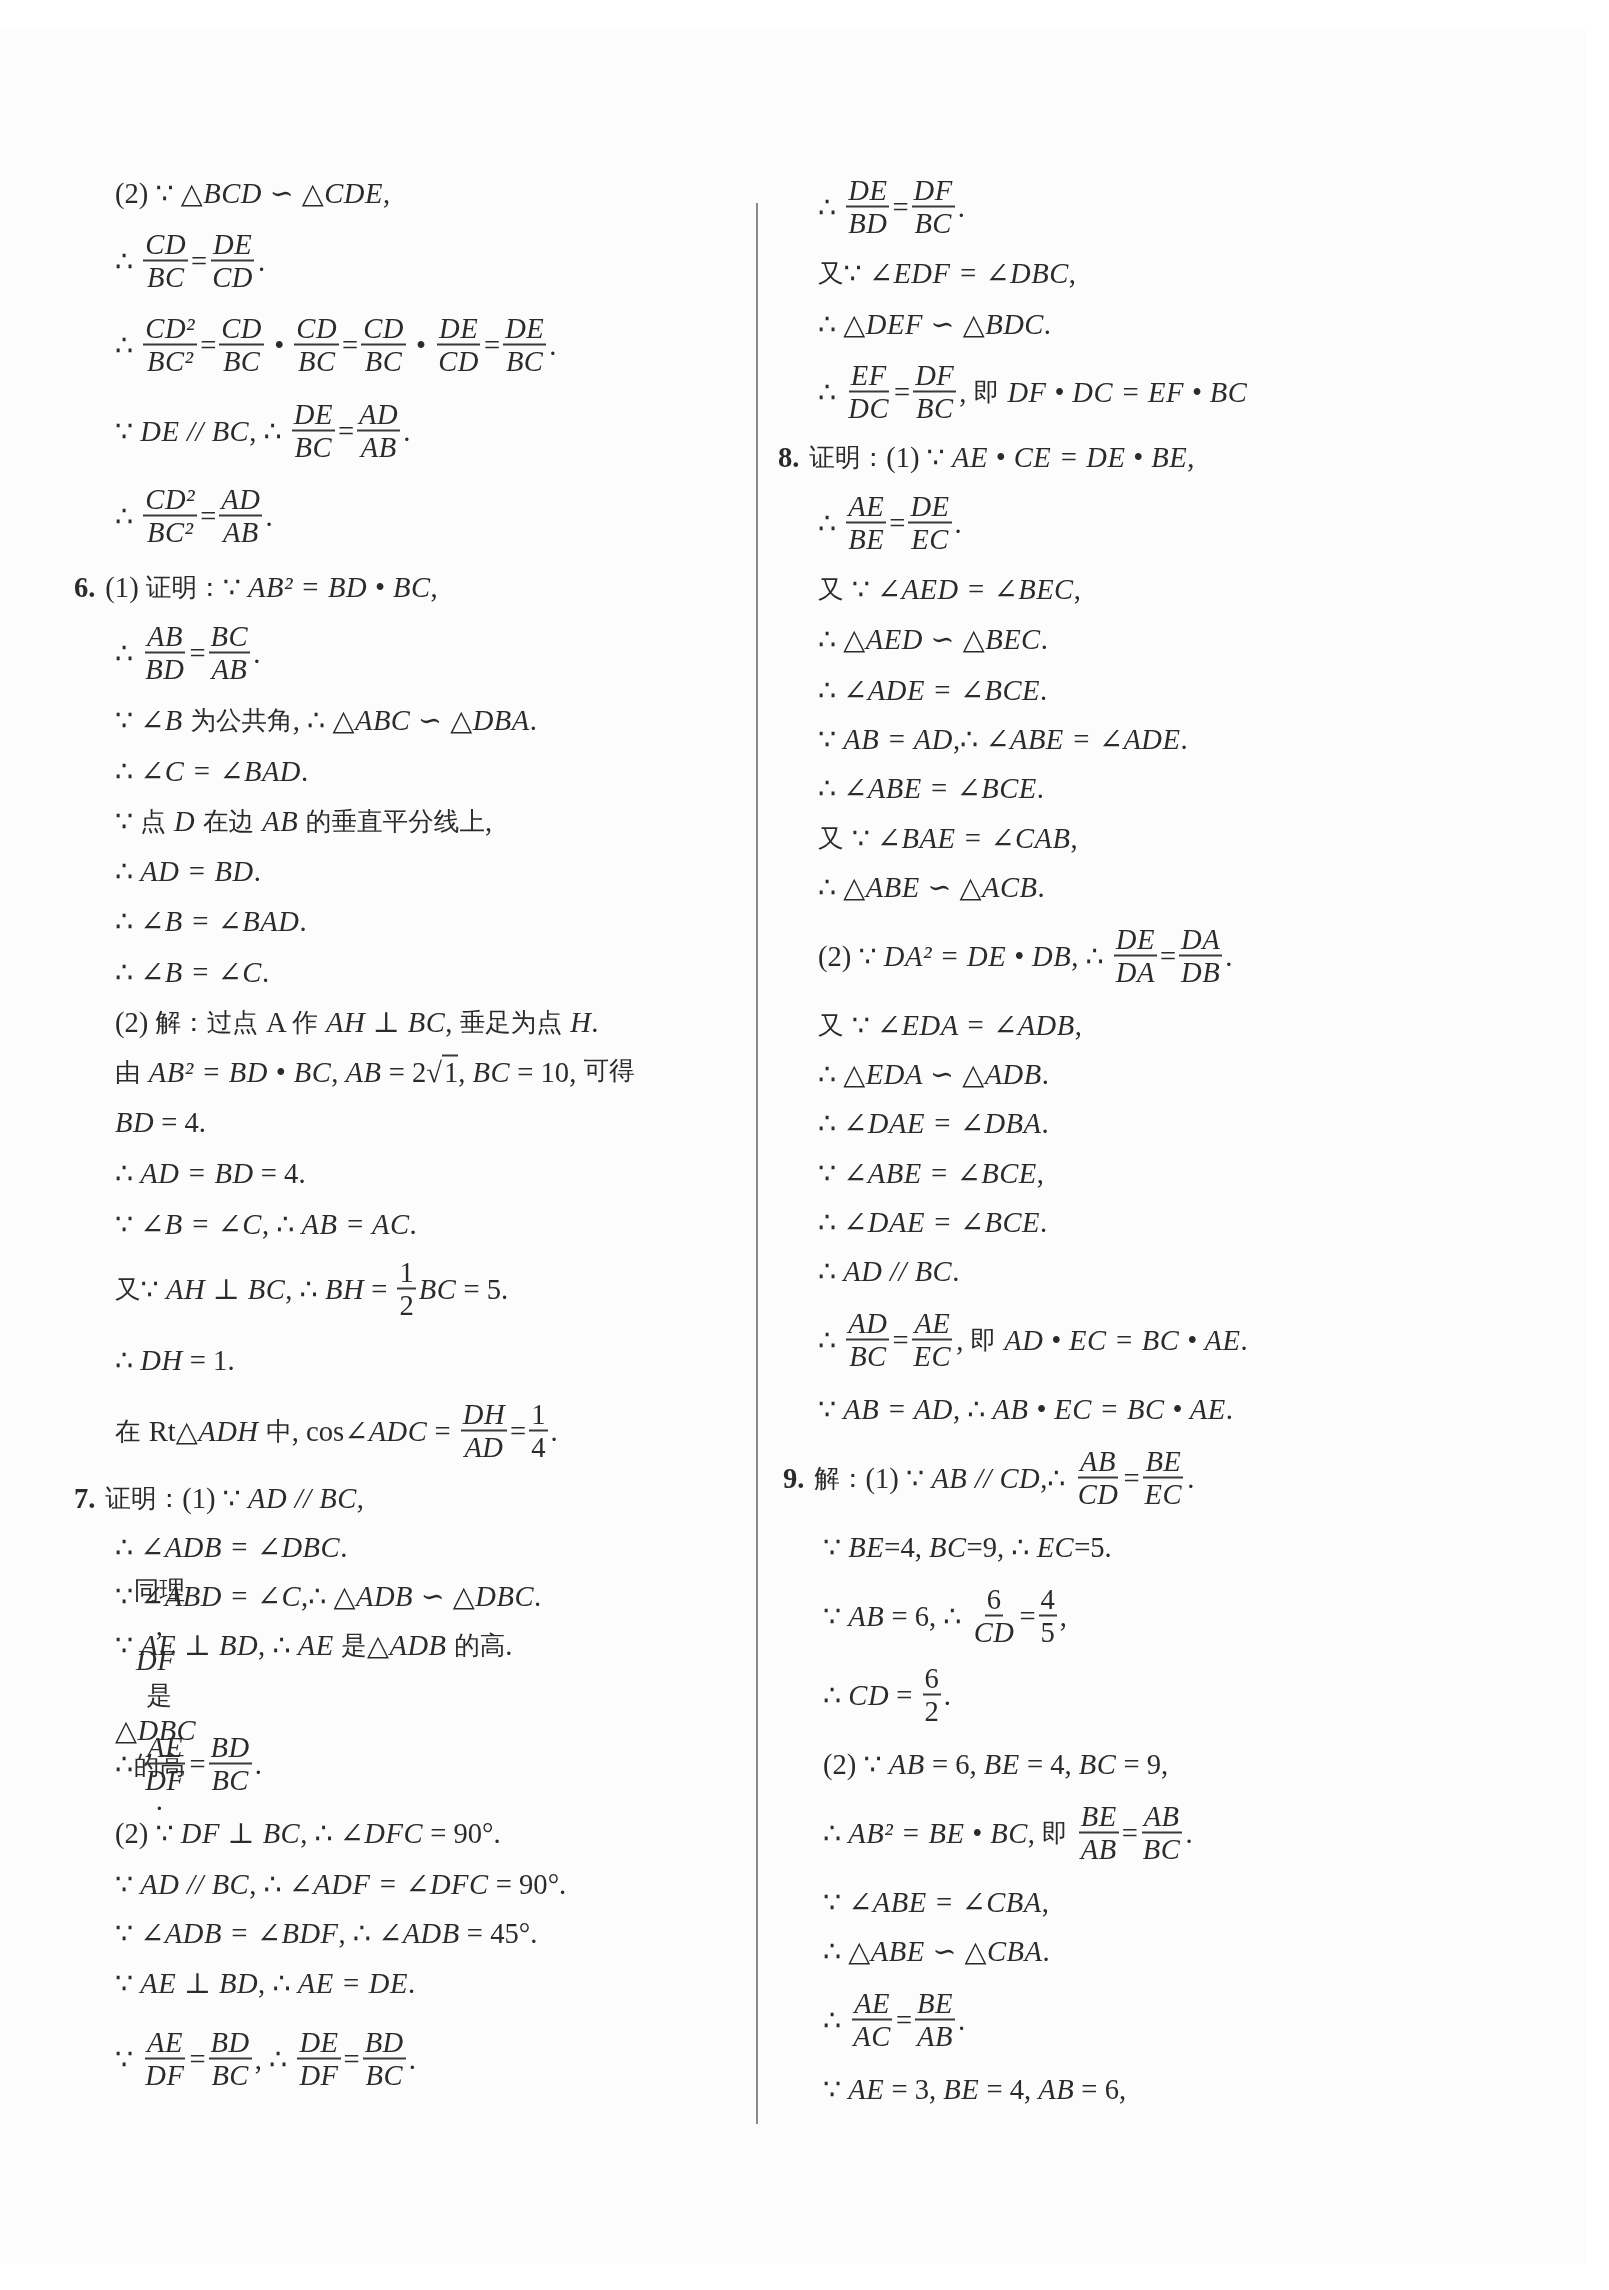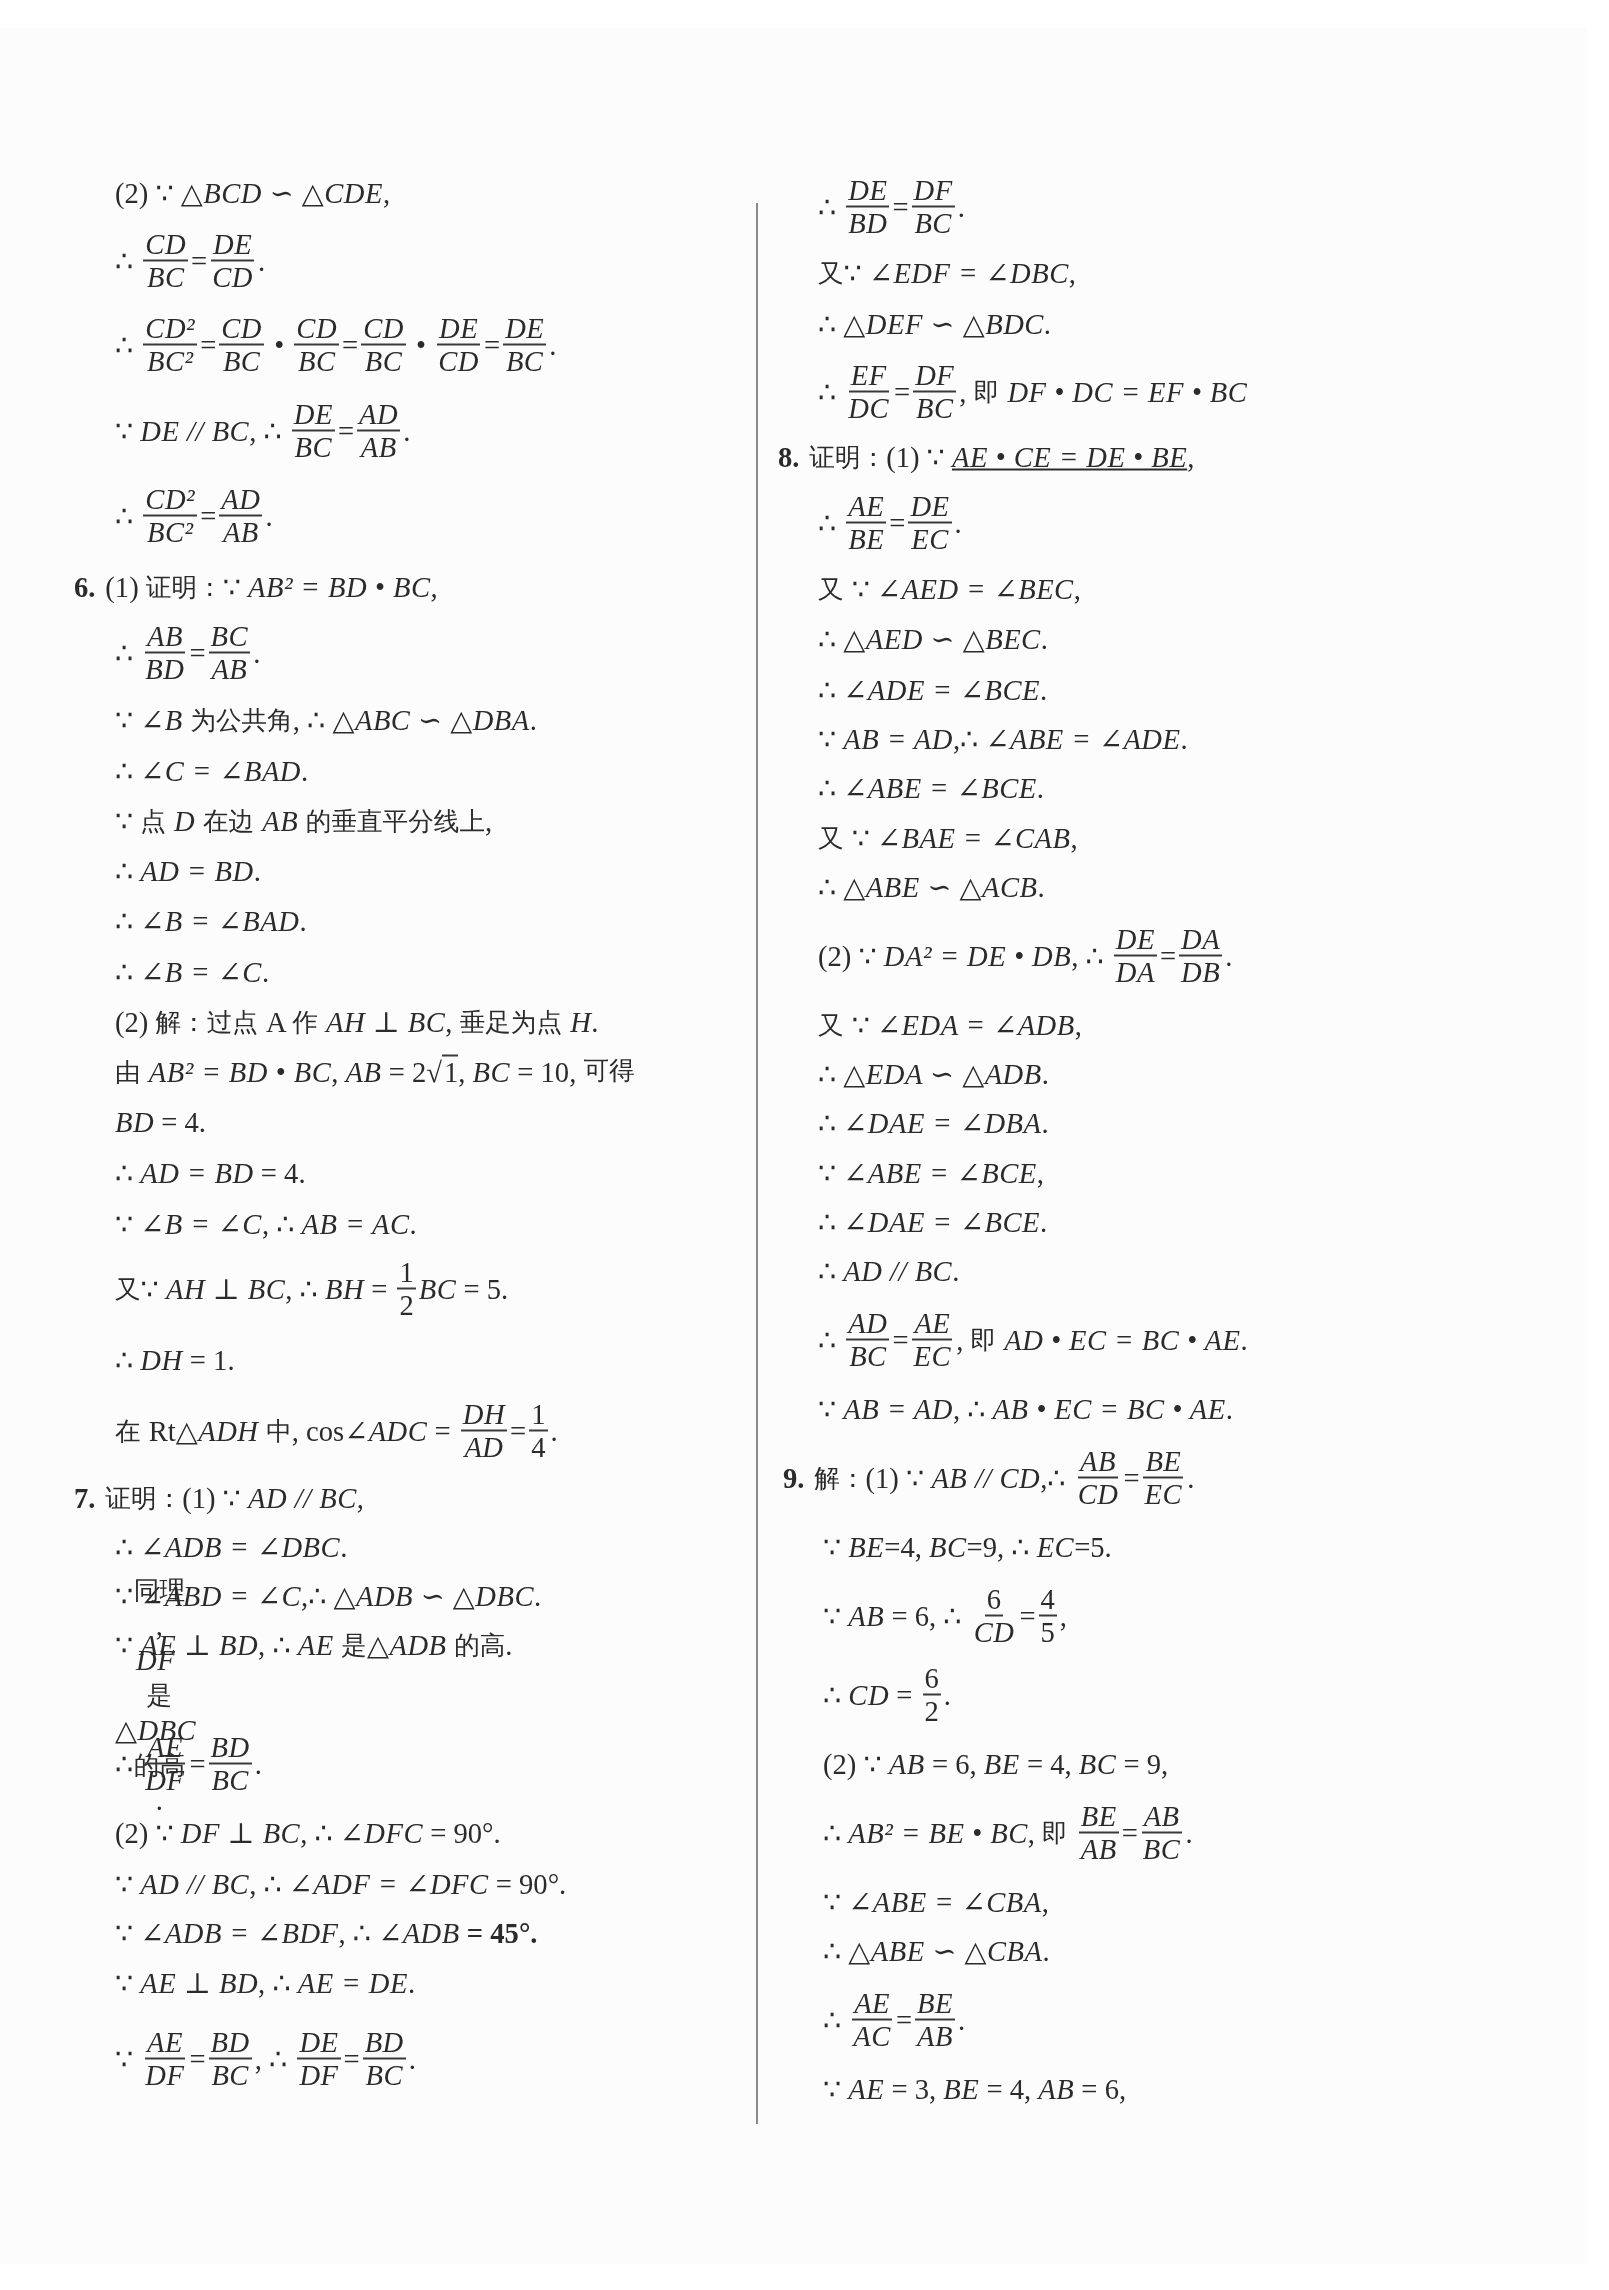--- a/index.html
+++ b/index.html
@@ -318,21 +318,21 @@
         <span class="m" style="white-space: pre;">AD // BC</span>
         <span style="white-space: pre;">, ∴ </span>
         <span class="m" style="white-space: pre;">∠ADF = ∠DFC</span>
         <span style="white-space: pre;"> = 90°.</span>
       </div>
       <div class="line" style="left: 115px; top: 1905px;">
         <span style="white-space: pre;">∵ </span>
         <span class="m" style="white-space: pre;">∠ADB = ∠BDF</span>
         <span style="white-space: pre;">, ∴ </span>
         <span class="m" style="white-space: pre;">∠ADB</span>
-        <span style="white-space: pre; font-weight: bold;"> = 45°.</span>
+        <span style="white-space: pre;"> = 45°.</span>
       </div>
       <div class="line" style="left: 115px; top: 1955px;">
         <span style="white-space: pre;">∵ </span>
         <span class="m" style="white-space: pre;">AE ⊥ BD</span>
         <span style="white-space: pre;">, ∴ </span>
         <span class="m" style="white-space: pre;">AE = DE</span>
         <span style="white-space: pre;">.</span>
       </div>
       <div class="line" style="left: 115px; top: 2031px;">
         <span style="white-space: pre;">∵ </span>
@@ -395,21 +395,21 @@
           <span class="d m">BC</span>
         </span>
         <span style="white-space: pre;">, </span>
         <span class="cn" style="white-space: pre;">即 </span>
         <span class="m" style="white-space: pre;">DF • DC = EF • BC</span>
       </div>
       <div class="line" style="left: 778px; top: 429px;">
         <span class="num">8.</span>
         <span class="cn" style="white-space: pre;">证明：</span>
         <span style="white-space: pre;">(1) ∵ </span>
-        <span class="m" style="white-space: pre; text-decoration: underline;">AE • CE = DE • BE</span>
+        <span class="m" style="white-space: pre;">AE • CE = DE • BE</span>
         <span style="white-space: pre;">,</span>
       </div>
       <div class="line" style="left: 818px; top: 495px;">
         <span style="white-space: pre;">∴ </span>
         <span class="frac">
           <span class="n m">AE</span>
           <span class="d m">BE</span>
         </span>
         <span style="white-space: pre;">=</span>
         <span class="frac">

